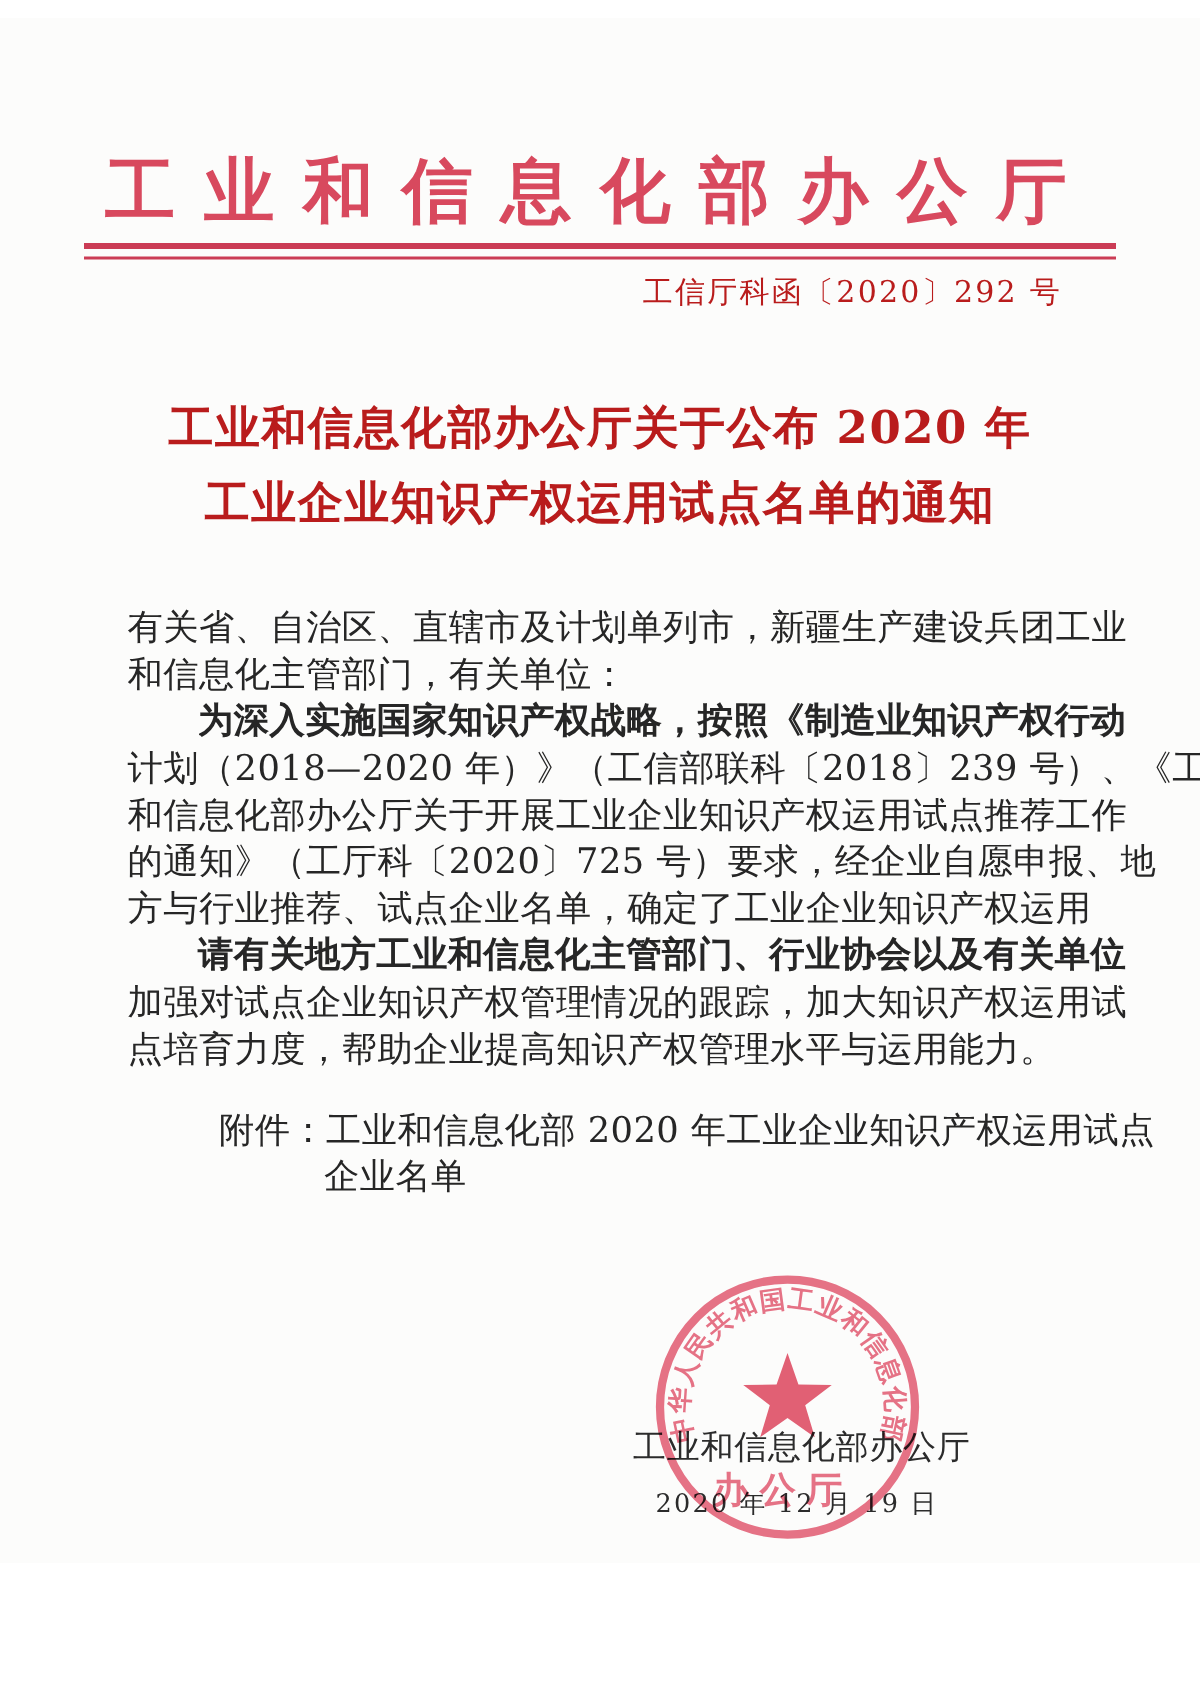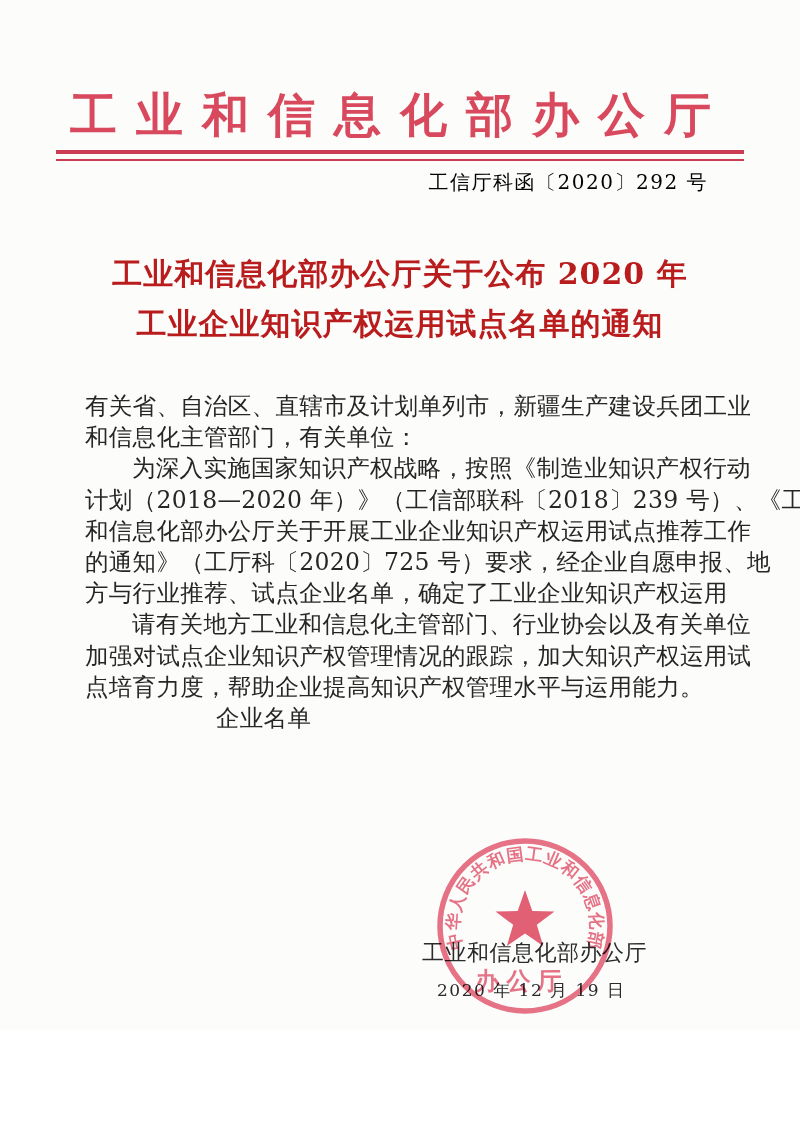--- a/index.html
+++ b/index.html
@@ -1,44 +1,44 @@
 <!DOCTYPE html>
 <html><head>
 <meta charset="utf-8">
 <style>
   html,body { margin:0; padding:0; background:#ffffff; }
   .page {
-    position:relative; width:800px; height:1030px; margin:0 auto;
+    position:relative; width:800px; height:1030px; margin:12px auto;
     background:#fcfcfb; overflow:hidden;
     font-family:"DejaVu Serif","Liberation Serif",serif;
     color:#262626;
   }
   .header-title {
     position:absolute; top:84px; left:0; right:0;
     text-align:center; font-size:47px; font-weight:bold;
     color:#d8495e; letter-spacing:19px; white-space:nowrap;
   }
   .rule { position:absolute; left:56px; width:688px; background:#cb3c55; }
   .rule-top-thick { top:150px; height:4px; }
   .rule-top-thin  { top:159px; height:2px; }
   .doc-number {
     position:absolute; top:169px; right:92px;
-    font-size:20px; color:#000000; letter-spacing:1.5px; white-space:nowrap;
+    font-size:20px; color:#b91c1c; letter-spacing:1.5px; white-space:nowrap;
   }
   .title {
     position:absolute; top:249px; left:0; right:0;
     text-align:center; font-weight:bold; font-size:30px; line-height:50px;
     color:#b91c1c; letter-spacing:1px;
   }
   .body-block {
     position:absolute; left:85px; top:391px; width:680px;
     font-size:23.5px; line-height:31.2px;
   }
   .line { white-space:nowrap; letter-spacing:0.3px; }
-  .indent  { padding-left:47px; }
+  .indent  { padding-left:47px;font-weight:bold; }
   .attach1 { margin-top:23px; padding-left:61px; }
   .attach2 { padding-left:131px; }
   .signature {
     position:absolute; top:938px; left:422px;
     font-size:22px; letter-spacing:0.5px; white-space:nowrap; color:#2b2b2b;
   }
   .date {
     position:absolute; top:979px; left:437px;
     font-size:17px; letter-spacing:1.5px; white-space:nowrap; color:#2b2b2b;
   }
@@ -70,20 +70,21 @@
     <div class="line">有关省、自治区、直辖市及计划单列市，新疆生产建设兵团工业</div>
     <div class="line">和信息化主管部门，有关单位：</div>
     <div class="line indent">为深入实施国家知识产权战略，按照《制造业知识产权行动</div>
     <div class="line">计划（2018—2020 年）》（工信部联科〔2018〕239 号）、《工业</div>
     <div class="line">和信息化部办公厅关于开展工业企业知识产权运用试点推荐工作</div>
     <div class="line">的通知》（工厅科〔2020〕725 号）要求，经企业自愿申报、地</div>
     <div class="line">方与行业推荐、试点企业名单，确定了工业企业知识产权运用</div>
     <div class="line indent">请有关地方工业和信息化主管部门、行业协会以及有关单位</div>
     <div class="line">加强对试点企业知识产权管理情况的跟踪，加大知识产权运用试</div>
     <div class="line">点培育力度，帮助企业提高知识产权管理水平与运用能力。</div>
+    <div class="line attach1">附件：工业和信息化部 2020 年工业企业知识产权运用试点</div>
     <div class="line attach2">企业名单</div>
   </div>
 
   <div class="signature">工业和信息化部办公厅</div>
   <div class="date">2020 年 12 月 19 日</div>
 
   <svg class="seal" width="190" height="190" viewBox="0 0 190 190">
     <circle cx="95" cy="95" r="85" fill="none" stroke="#e45a72" stroke-width="5.5"></circle>
     <path id="sealArc" d="M 33 117.6 A 66 66 0 1 1 157 117.6" fill="none"></path>
     <text font-size="17" fill="#e45a72" letter-spacing="1" font-weight="bold" font-family="DejaVu Serif, serif">

